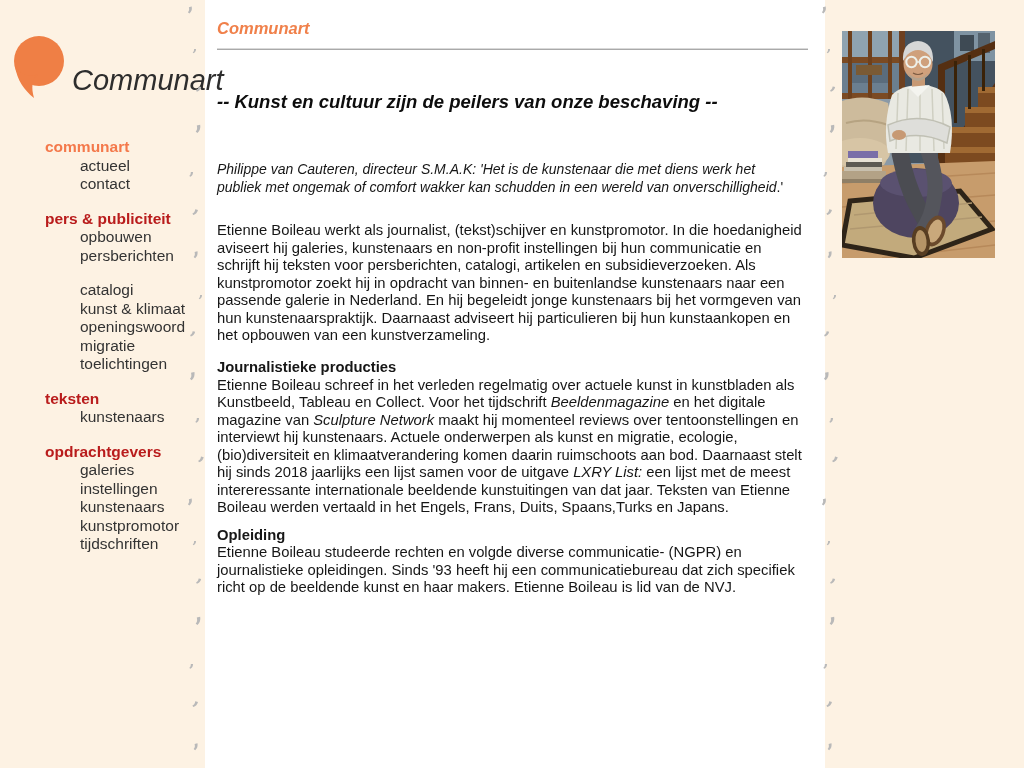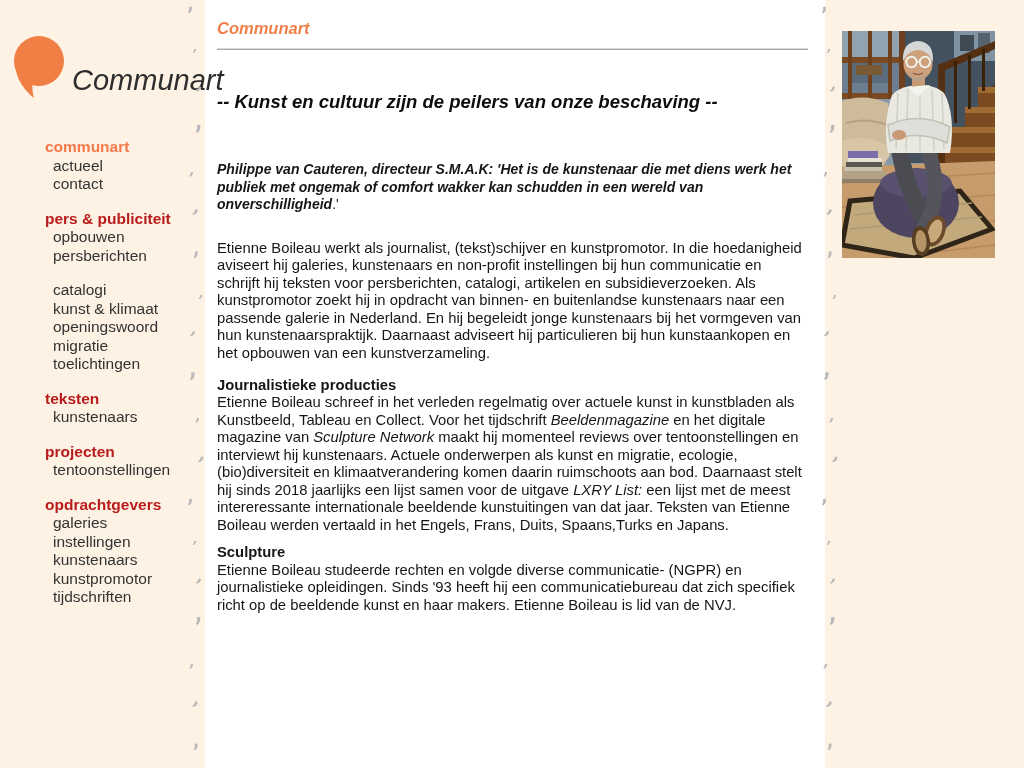--- a/index.html
+++ b/index.html
@@ -13,21 +13,21 @@
   
   .sidebar{position:absolute;left:0;top:0;width:205px;height:768px;}
   .logo{position:absolute;left:5px;top:36px;display:flex;align-items:flex-end;}
   .logo svg{width:66px;height:64px;display:block;}
   .logo-text{font-style:italic;font-size:29px;color:#2d2d2d;margin-left:1px;margin-bottom:3px;white-space:nowrap;}
   .menu{position:absolute;left:0;top:138px;width:205px;}
   .menu-group{margin-bottom:16px;}
   .menu a{display:block;text-decoration:none;line-height:18.5px;font-size:15.5px;cursor:pointer;}
   .menu .menu-header{padding-left:45px;font-weight:bold;color:#b91c1c;}
   .menu .menu-header.active{color:#f4794b;}
-  .menu .menu-item{padding-left:53px;color:#333333;}
+  .menu .menu-item{padding-left:80px;color:#333333;}
 
   
   .torn{position:absolute;top:0;height:768px;width:24px;display:flex;flex-direction:column;
         justify-content:space-between;align-items:center;padding:6px 0;box-sizing:border-box;pointer-events:none;}
   .torn-left{left:184px;}
   .torn-right{left:818px;}
   .mark{font-family:"DejaVu Serif",serif;font-weight:bold;line-height:.8;display:block;}
 
   
   .content{position:absolute;left:217px;top:0;width:591px;color:#1a1a1a;}
@@ -72,24 +72,20 @@
         <a class="menu-item">kunst &amp; klimaat</a>
         <a class="menu-item">openingswoord</a>
         <a class="menu-item">migratie</a>
         <a class="menu-item">toelichtingen</a>
       </div>
       <div class="menu-group">
         <a class="menu-header">teksten</a>
         <a class="menu-item">kunstenaars</a>
       </div>
       <div class="menu-group">
-        <a class="menu-header">projecten</a>
-        <a class="menu-item">tentoonstellingen</a>
-      </div>
-      <div class="menu-group">
         <a class="menu-header">opdrachtgevers</a>
         <a class="menu-item">galeries</a>
         <a class="menu-item">instellingen</a>
         <a class="menu-item">kunstenaars</a>
         <a class="menu-item">kunstpromotor</a>
         <a class="menu-item">tijdschriften</a>
       </div>
     </nav>
 </aside>
 
@@ -133,29 +129,29 @@
     <span class="mark" style="color: rgb(185, 185, 185); font-size: 26px; transform: rotate(-12deg) translateX(4.5px);">’</span>
     <span class="mark" style="color: rgb(185, 185, 185); font-size: 17px; transform: rotate(0deg) translateX(-4.5px);">’</span>
     <span class="mark" style="color: rgb(185, 185, 185); font-size: 21px; transform: rotate(12deg) translateX(-1.5px);">’</span>
     <span class="mark" style="color: rgb(185, 185, 185); font-size: 22px; transform: rotate(-12deg) translateX(1.5px);">’</span>
   </div>
 
 <main class="content">
   <div class="page-heading">Communart</div>
   <div class="rule"></div>
   <h1 class="title">-- Kunst en cultuur zijn de peilers van onze beschaving --</h1>
-  <p class="txt quote"><span style="font-weight: bold; font-style: italic;">Philippe van Cauteren, directeur S.M.A.K: 'Het is de kunstenaar die met diens werk het publiek met ongemak of comfort wakker kan schudden in een wereld van onverschilligheid</span><span>.'</span></p>
+  <p class="txt quote"><span style="font-weight: normal; font-style: italic;">Philippe van Cauteren, directeur S.M.A.K: 'Het is de kunstenaar die met diens werk het publiek met ongemak of comfort wakker kan schudden in een wereld van onverschilligheid</span><span>.'</span></p>
   <p class="txt intro">Etienne Boileau werkt als journalist, (tekst)schijver en kunstpromotor. In die hoedanigheid aviseert hij galeries, kunstenaars en non-profit instellingen bij hun communicatie en schrijft hij teksten voor persberichten, catalogi, artikelen en subsidieverzoeken. Als kunstpromotor zoekt hij in opdracht van binnen- en buitenlandse kunstenaars naar een passende galerie in Nederland. En hij begeleidt jonge kunstenaars bij het vormgeven van hun kunstenaarspraktijk. Daarnaast adviseert hij particulieren bij hun kunstaankopen en het opbouwen van een kunstverzameling.</p>
   <div id="sections">
       <div class="section txt">
         <div class="section-heading">Journalistieke producties</div>
         <div><span>Etienne Boileau schreef in het verleden regelmatig over actuele kunst in kunstbladen als Kunstbeeld, Tableau en Collect. Voor het tijdschrift </span><span style="font-style: italic;">Beeldenmagazine</span><span> en het digitale magazine van </span><span style="font-style: italic;">Sculpture Network</span><span> maakt hij momenteel reviews over tentoonstellingen en interviewt hij kunstenaars. Actuele onderwerpen als kunst en migratie, ecologie, (bio)diversiteit en klimaatverandering komen daarin ruimschoots aan bod. Daarnaast stelt hij sinds 2018 jaarlijks een lijst samen voor de uitgave </span><span style="font-style: italic;">LXRY List:</span><span> een lijst met de meest intereressante internationale beeldende kunstuitingen van dat jaar. Teksten van Etienne Boileau werden vertaald in het Engels, Frans, Duits, Spaans,Turks en Japans.</span></div>
       </div>
       <div class="section txt">
-        <div class="section-heading">Sculpture</div>
+        <div class="section-heading">Opleiding</div>
         <div><span>Etienne Boileau studeerde rechten en volgde diverse communicatie- (NGPR) en journalistieke opleidingen. Sinds '93 heeft hij een communicatiebureau dat zich specifiek richt op de beeldende kunst en haar makers. Etienne Boileau is lid van de NVJ.</span></div>
       </div>
     </div>
 </main>
 
 <svg class="photo" viewBox="0 0 153 227" aria-hidden="true">
   <rect width="153" height="227" fill="#8a99a6"></rect>
 
   <g>
     <rect x="55" y="0" width="98" height="132" fill="#44525f"></rect>

